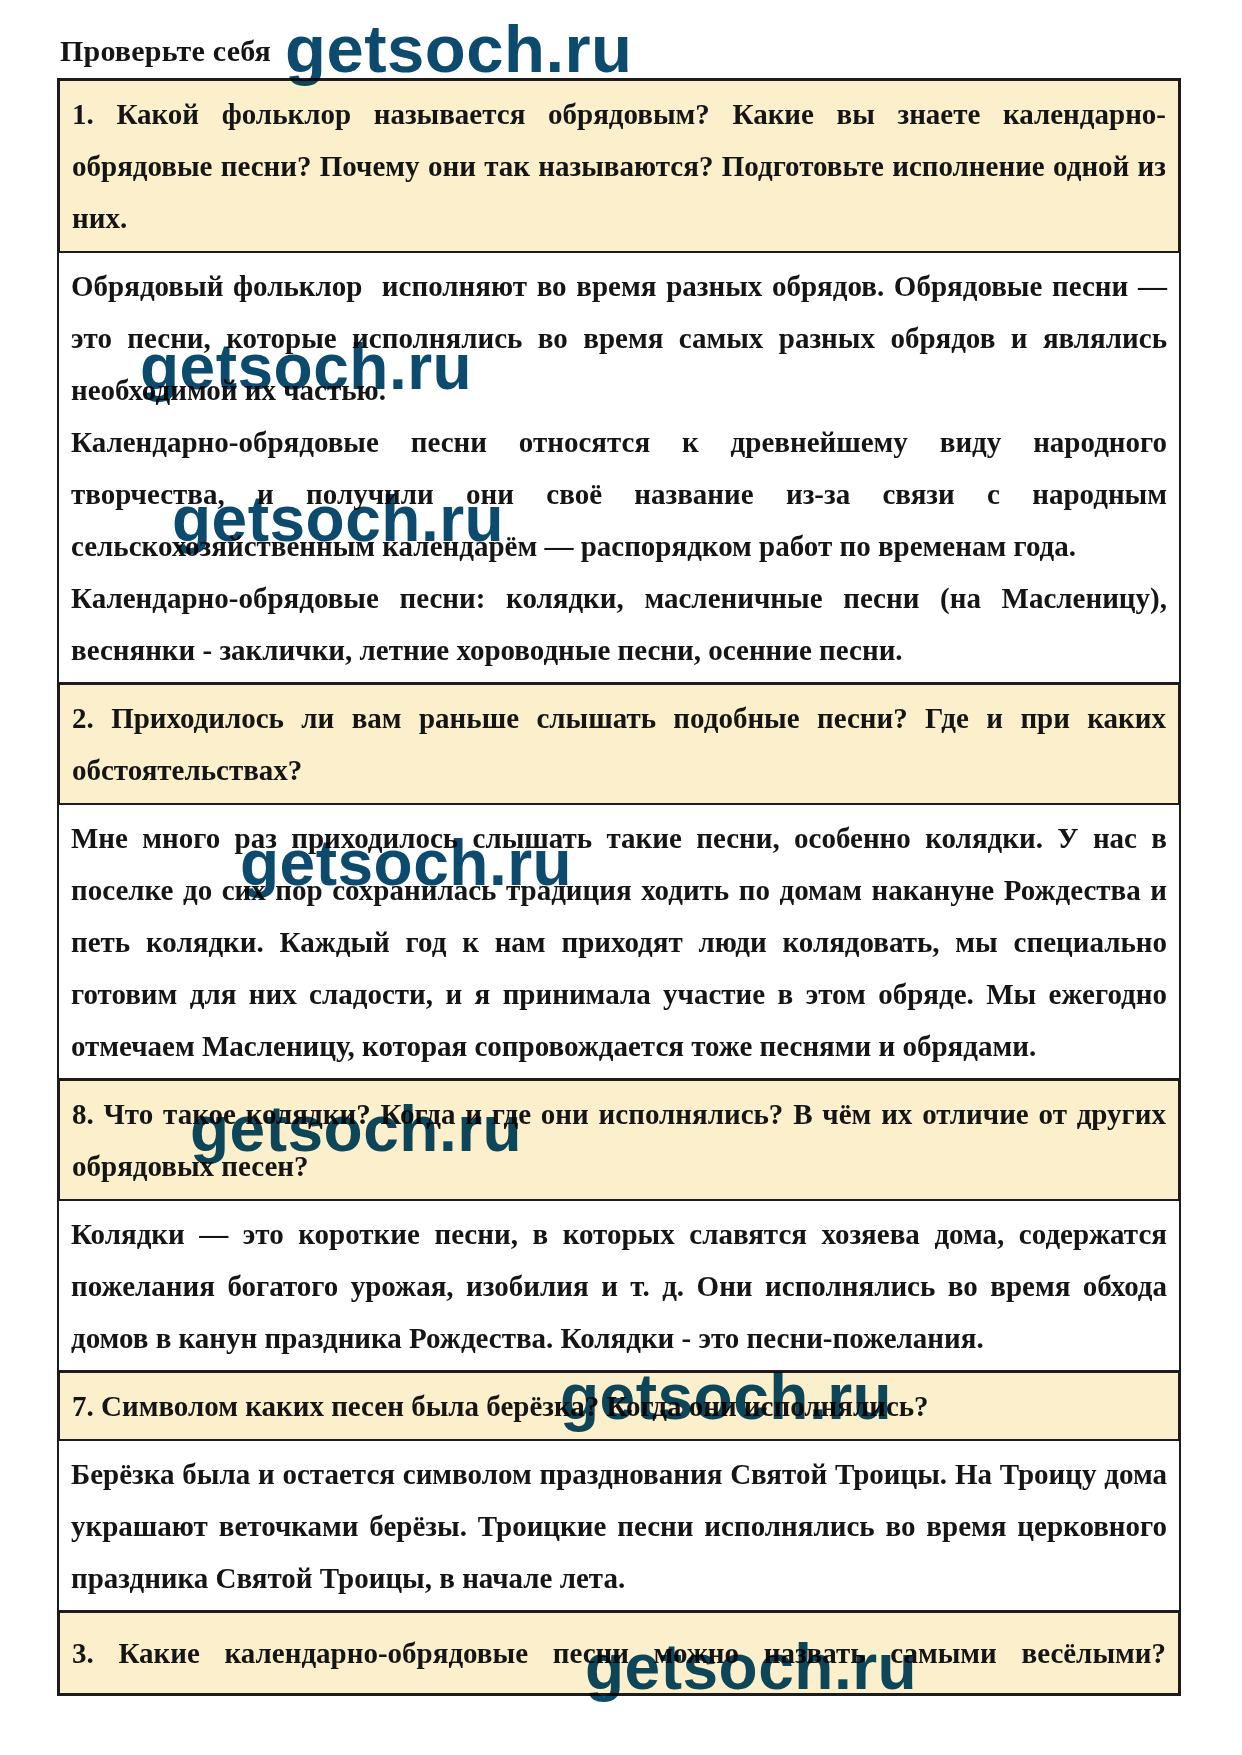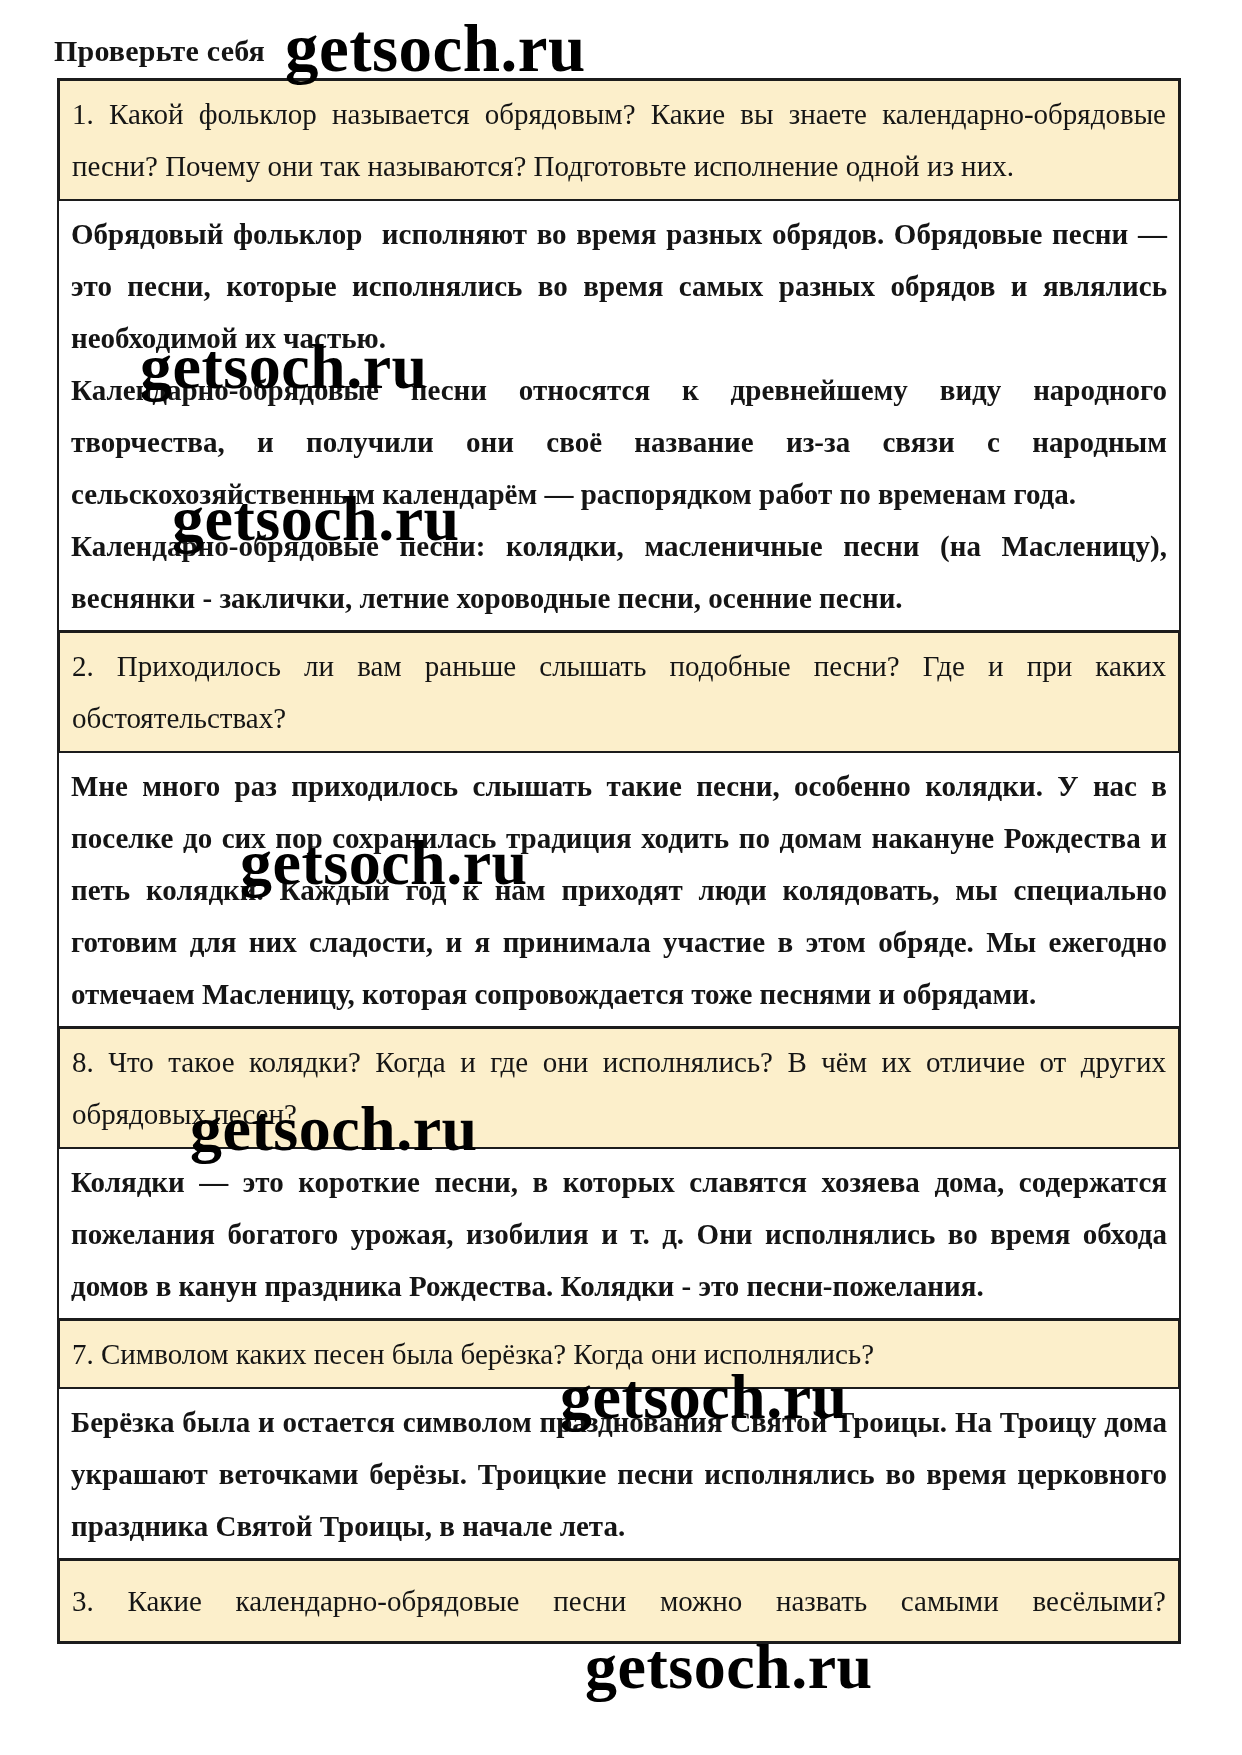--- a/index.html
+++ b/index.html
@@ -10,21 +10,21 @@
   body {
     position: relative;
     width: 1242px;
     height: 1755px;
     overflow: hidden;
     font-family: "Liberation Serif", serif;
     color: #151515;
   }
   .page-title {
     position: absolute;
-    left: 54px;
+    left: 60px;
     top: 34px;
     font-size: 30px;
     font-weight: bold;
     letter-spacing: 0.2px;
   }
   .qa-table {
     position: absolute;
     left: 57px;
     top: 78px;
     width: 1124px;
@@ -35,37 +35,37 @@
     font-size: 29px;
     line-height: 52px;
     text-align: justify;
     padding: 7px 12px;
     background: #ffffff;
   }
   .block + .block { margin-top: -3px; }
   .q {
     background: #FCEFCB;
     border: 3px solid #1c1c1c;
-    font-weight: normal;
+    font-weight: bold;
   }
   .a {
     border: 2px solid #1c1c1c;
   }
   .a p { margin: 0; font-weight: bold; }
   .q-last {
     padding-top: 14px;
     padding-bottom: 14px;
     text-align-last: justify;
   }
   .wm {
     position: absolute;
-    font-family: Liberation Serif, serif;
+    font-family: Liberation Sans, sans-serif;
     font-size: 64px;
     font-weight: bold;
-    color: #000000;
+    color: #0c4a6e;
     mix-blend-mode: multiply;
     letter-spacing: 0.5px;
     white-space: nowrap;
     pointer-events: none;
     z-index: 10;
   }
   .wm-top { font-size: 67px; left: 285px; top: 10px; }
   .wm-2 { left: 140px; top: 330px; }
   .wm-3 { left: 172px; top: 482px; }
   .wm-4 { left: 240px; top: 826px; }

